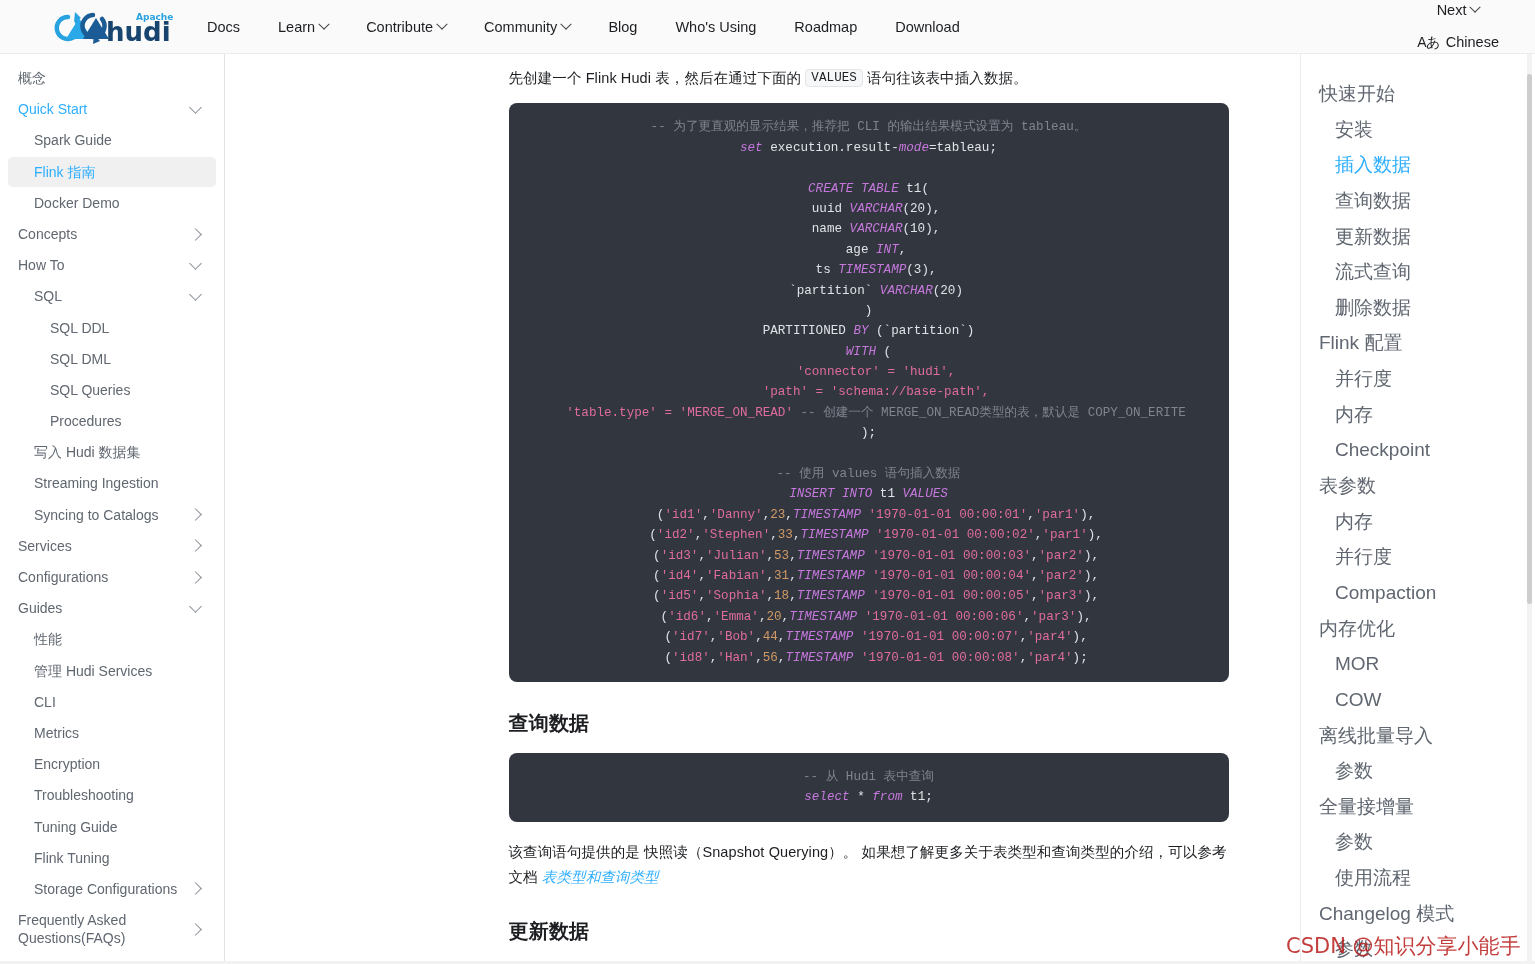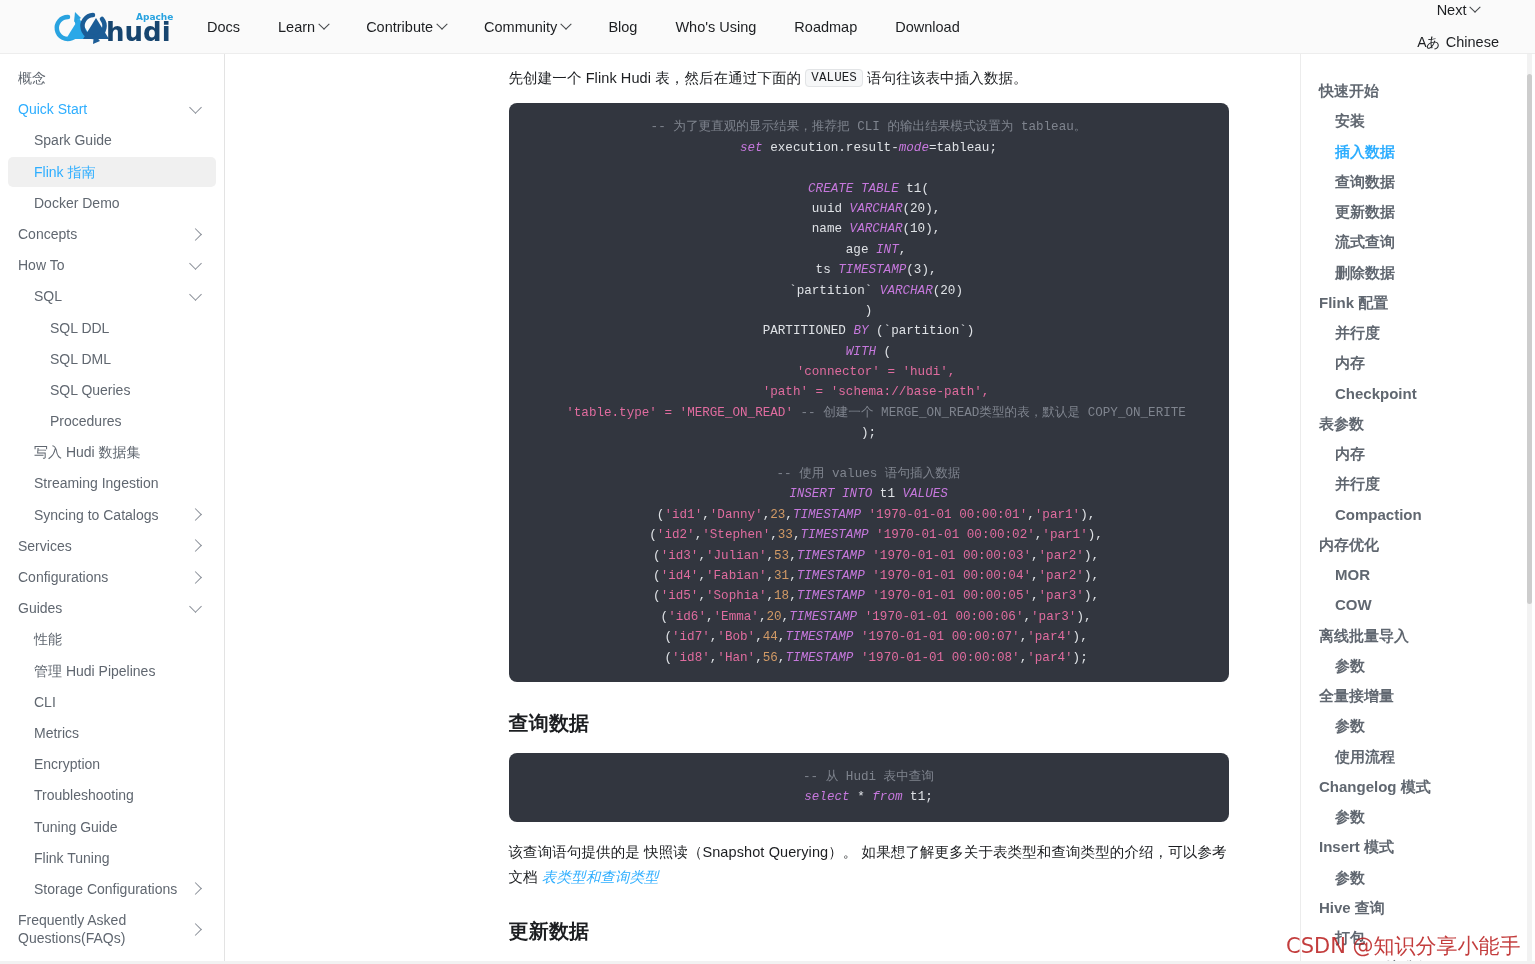--- a/index.html
+++ b/index.html
@@ -109,22 +109,22 @@
   .c-plain { color: #dfe2e6; }
 
   
   .toc {
     position: absolute; top: 0; left: 1300px; width: 235px; height: 910px;
     overflow: hidden; padding: 22px 0 0 0; background: #fff;
     border-left: 1px solid #ececec;
   }
   .toc-list { list-style: none; margin: 0; padding: 0 14px 0 10px; }
   .toc-item {
-    font-size: 15px; color: #606770; line-height: 1.35;
-    padding: 5px 8px; cursor: pointer; border-radius: 4px; font-weight: bold;
+    font-size: 19px; color: #606770; line-height: 1.35;
+    padding: 5px 8px; cursor: pointer; border-radius: 4px;
   }
   .toc-item.active { color: #2eaeff; }
   .toc-l1 { padding-left: 8px; }
   .toc-l2 { padding-left: 24px; }
   .toc-scroll {
     position: absolute; right: 3px; top: 20px; width: 5px; height: 530px;
     background: #cdcdcd; border-radius: 3px;
   }
   .toc-scroll-track {
     position: absolute; right: 3px; top: 0px; width: 5px; height: 910px;
@@ -265,21 +265,21 @@
           <i class="arrow-right"></i>
         </li>
         <li class="menu-item lvl1">
           <span>Guides</span>
           <i class="arrow-down"></i>
         </li>
         <li class="menu-item lvl2">
           <span>性能</span>
         </li>
         <li class="menu-item lvl2">
-          <span>管理 Hudi Pipelines</span>
+          <span>管理 Hudi Services</span>
         </li>
         <li class="menu-item lvl2">
           <span>CLI</span>
         </li>
         <li class="menu-item lvl2">
           <span>Metrics</span>
         </li>
         <li class="menu-item lvl2">
           <span>Encryption</span>
         </li>

